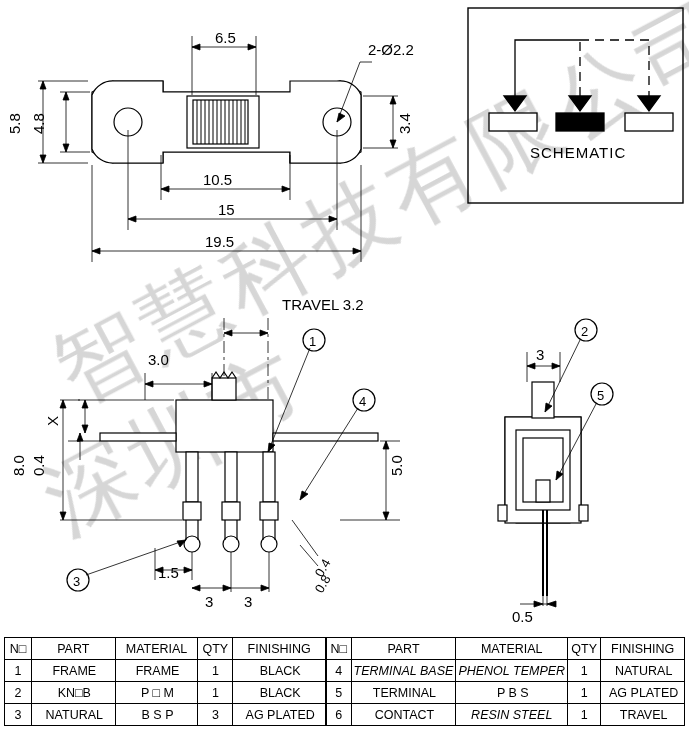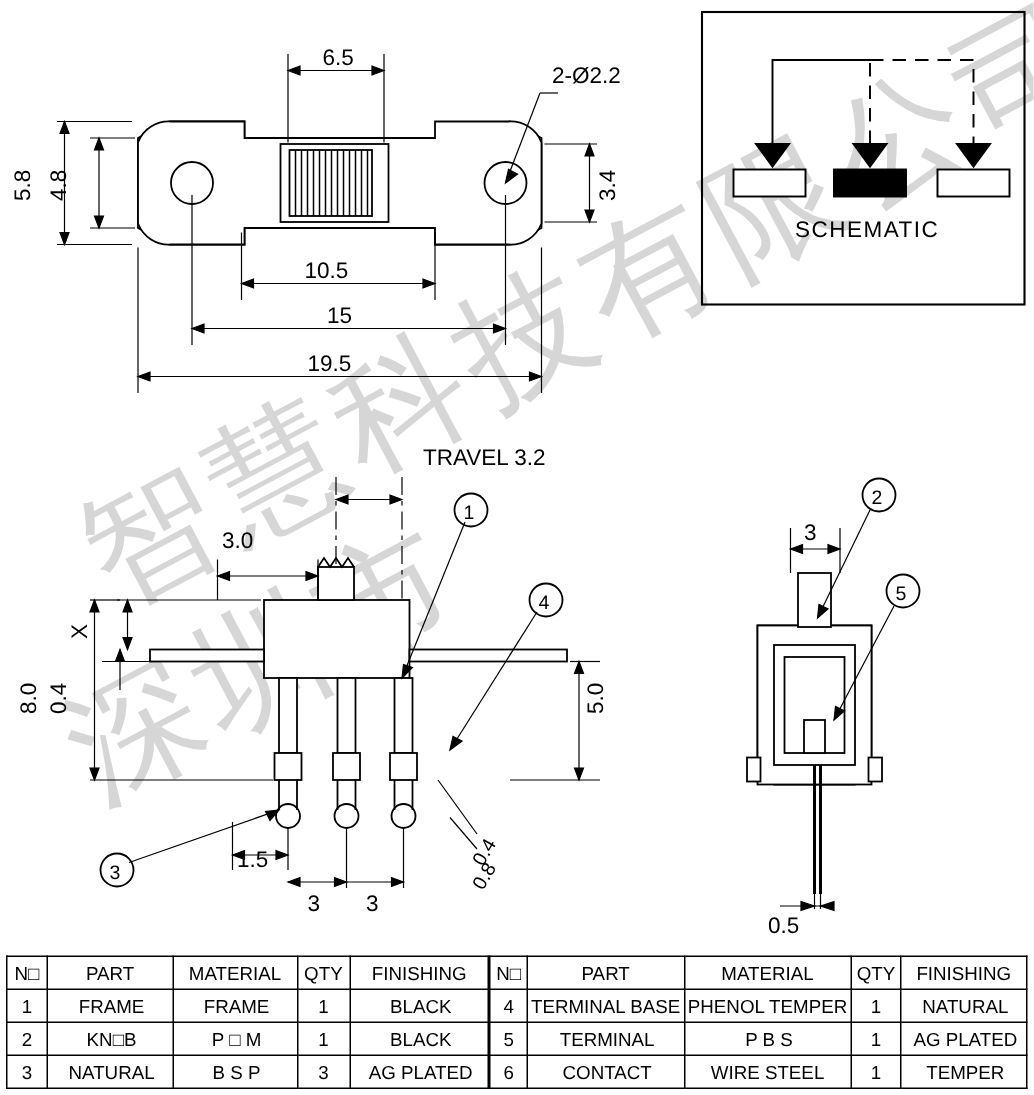--- a/index.html
+++ b/index.html
@@ -50,21 +50,21 @@
     text-align:center;
     vertical-align:middle;
     height:21px;
     font-size:12.5px;
     font-weight:normal;
     padding:0 2px;
     white-space:nowrap;
     overflow:hidden;
   }
   table.bom td.left{text-align:center;padding-left:4px;}
-  .small{font-size:9.5px;}
+  .small{font-size:9.5px;font-style:italic;}
 </style>
 </head>
 <body>
 
 <div class="stage">
 
   <div class="watermark">
     <div class="wm1">智慧科技有限公司</div>
     <div class="wm2">深圳市</div>
   </div>
@@ -398,21 +398,21 @@
       <tr>
         <td>5</td>
         <td class="left">TERMINAL</td>
         <td class="left">P B S</td>
         <td>1</td>
         <td class="left">AG PLATED</td>
       </tr>
       <tr>
         <td>6</td>
         <td class="left">CONTACT</td>
-        <td class="small">WIRE STEEL</td>
-        <td>1</td>
-        <td class="left">TEMPER</td>
+        <td class="small">RESIN STEEL</td>
+        <td>1</td>
+        <td class="left">TRAVEL</td>
       </tr>
     </tbody>
       </table>
   </div>
 
 </div>
 
 </body></html>

